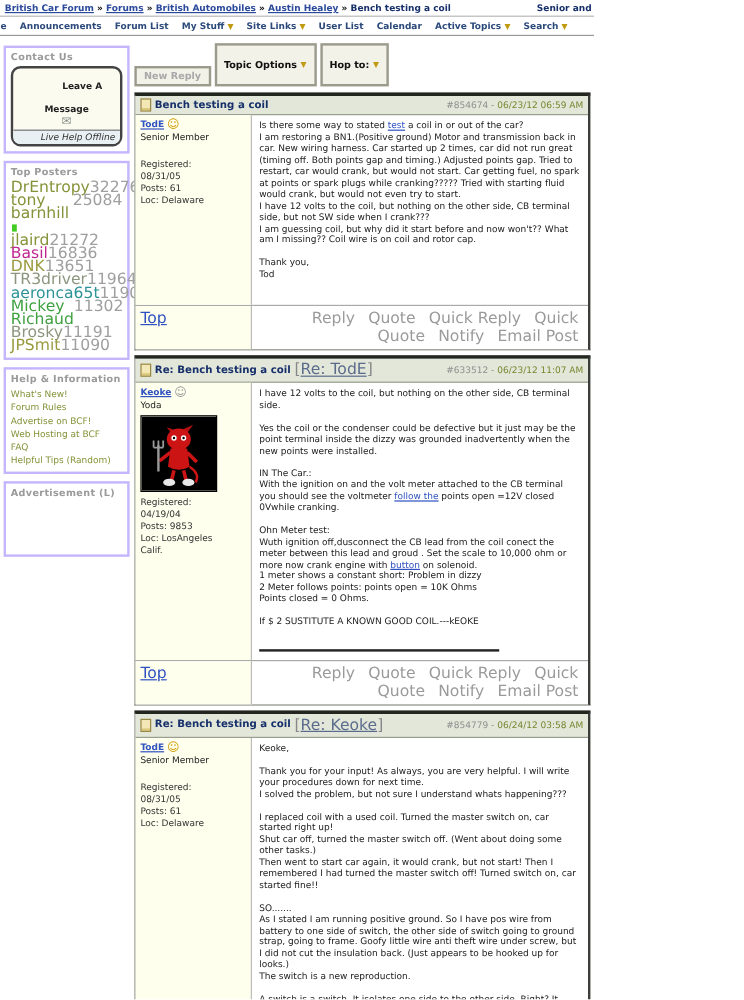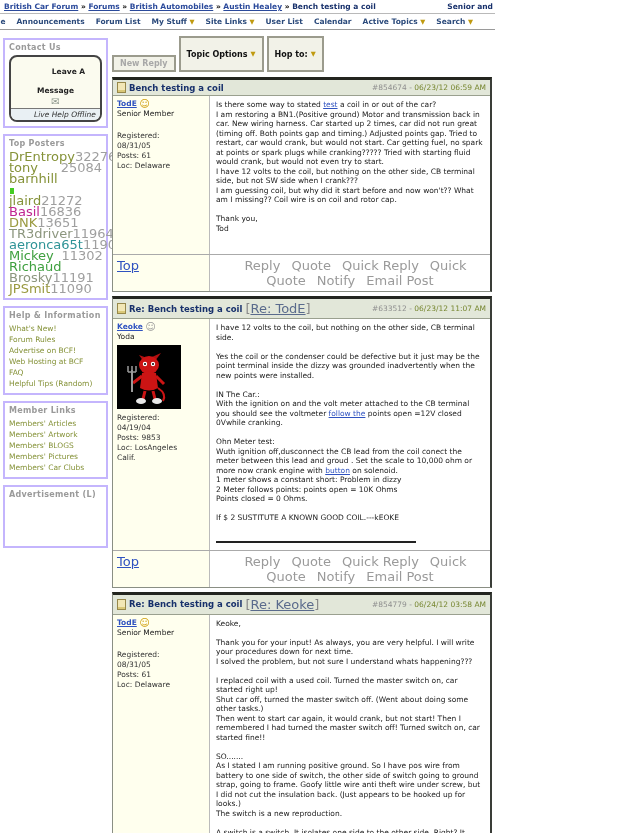--- a/index.html
+++ b/index.html
@@ -62,21 +62,21 @@
   .ainfo{margin-top:12px;white-space:pre-wrap;color:#333;}
   .avatar{margin:3px 0 2px 0;border:1px solid #000;width:62px;height:62px;display:block;}
   .bcol{flex:1;padding:4px 6px;font-size:7.5px;line-height:9.5px;min-width:0;}
   .ptext{white-space:pre-wrap;color:#1a1a1a;}
   .ptext a{color:#2f52c0;text-decoration:underline;cursor:pointer;}
   .sig{margin-top:18px;}
   .sigline{width:200px;border-top:2px solid #222;margin-bottom:3px;}
   .pfooter{display:flex;border-top:1px solid #aaa;font-size:13px;}
   .pfoot-l{width:88px;flex:none;background:#ffffee;border-right:1px solid #bbb;padding:3px 4px;}
   .pfoot-l a{color:#2f52c0;text-decoration:underline;cursor:pointer;}
-  .pfoot-r{flex:1;text-align:center;padding:3px 8px;color:#9a9a9a;}
+  .pfoot-r{flex:1;text-align:right;padding:3px 8px;color:#9a9a9a;}
   .pfoot-r a{color:#9a9a9a;text-decoration:none;margin-left:11px;cursor:pointer;}
   .b1{min-height:150px;} .b2{min-height:212px;} .b3{min-height:282px;}
 </style>
 </head>
 <body>
 
 <div class="page">
 
   <div class="crumbbar">
     <span class="crumbs"><a>British Car Forum</a> <span>»</span> <a>Forums</a> <span>»</span> <a>British Automobiles</a> <span>»</span> <a>Austin Healey</a> <span>»</span> <span class="crumb-cur">Bench testing a coil</span></span>
@@ -157,28 +157,20 @@
       <div class="sbox">
         <h4>Help &amp; Information</h4>
         <a class="slink">What's New!</a>
         <a class="slink">Forum Rules</a>
         <a class="slink">Advertise on BCF!</a>
         <a class="slink">Web Hosting at BCF</a>
         <a class="slink">FAQ</a>
         <a class="slink">Helpful Tips (Random)</a>
       </div>
 
-      <div class="sbox">
-        <h4>Member Links</h4>
-        <a class="slink">Members' Articles</a>
-        <a class="slink">Members' Artwork</a>
-        <a class="slink">Members' BLOGS</a>
-        <a class="slink">Members' Pictures</a>
-        <a class="slink">Members' Car Clubs</a>
-      </div>
 
       <div class="sbox adbox">
         <h4>Advertisement (L)</h4>
       </div>
     </div>
 
     <div class="main">
 
       <div class="toolbar">
         <div class="tbtn disabled">New Reply</div>

